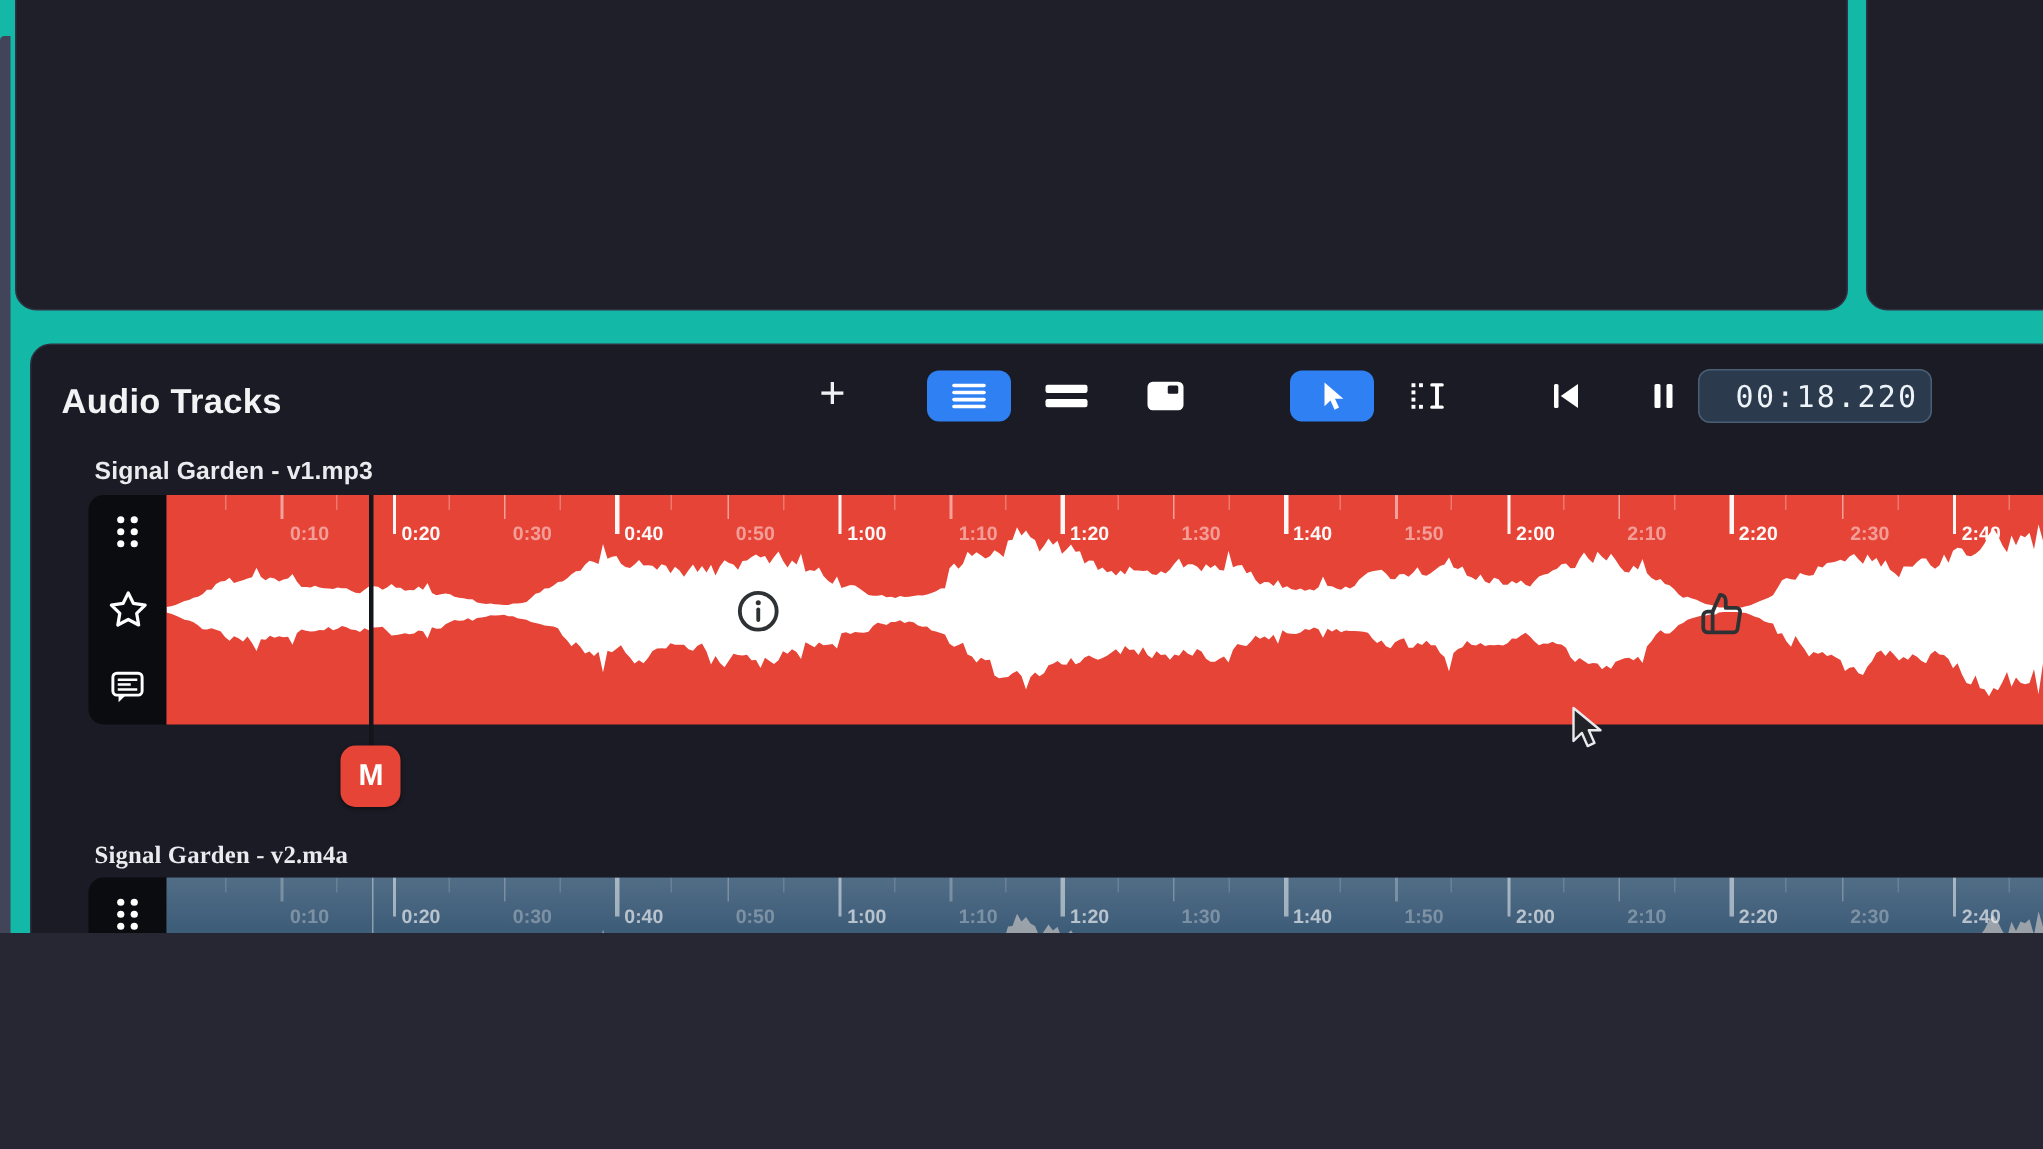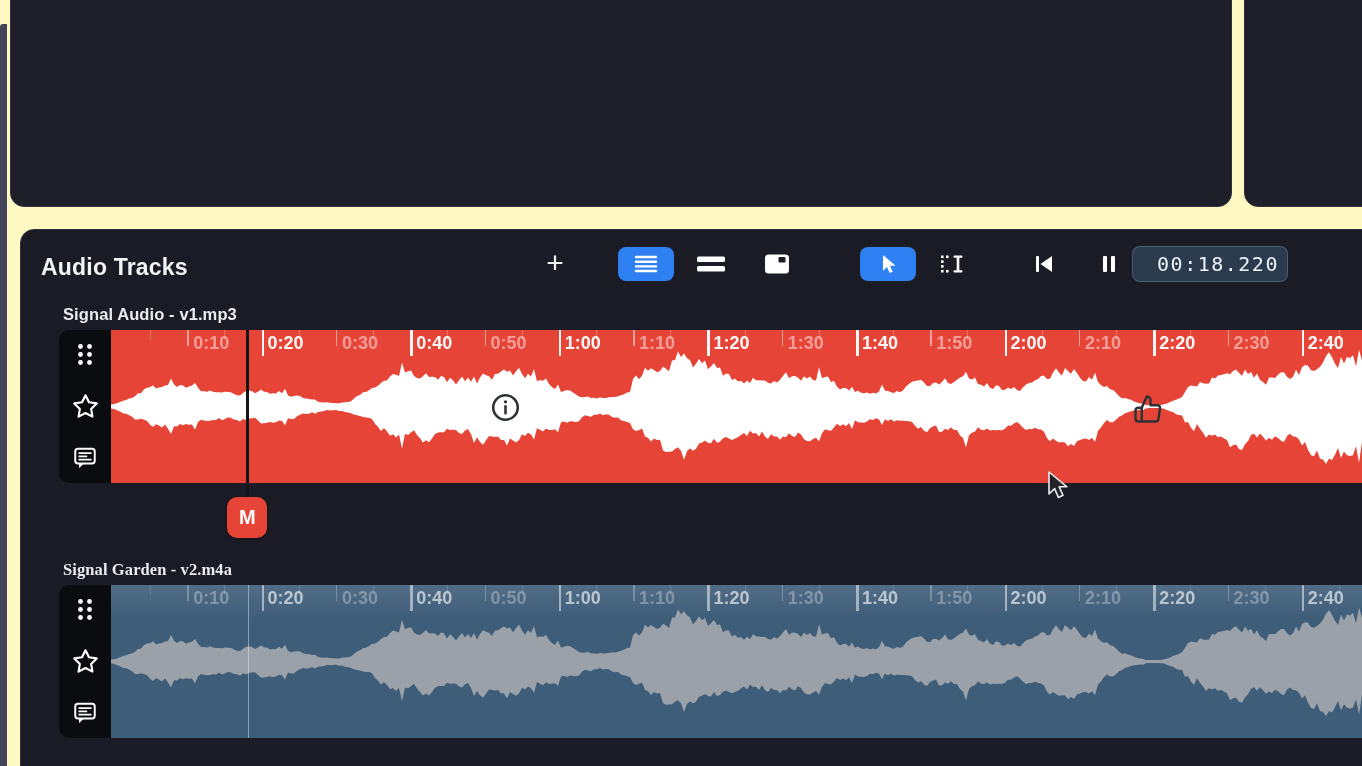--- a/index.html
+++ b/index.html
@@ -1,17 +1,17 @@
 <!DOCTYPE html>
 <html><head>
 <meta charset="utf-8">
 <style>
   html,body{margin:0;padding:0;background:#262733;}
   *{box-sizing:border-box;font-family:"Liberation Sans",sans-serif;}
-  #app{position:relative;width:1362px;height:766px;overflow:hidden;background:#fef9c3;}
+  #app{position:relative;width:1362px;height:622px;overflow:hidden;background:#14b8a6;}
   .edge-strip{position:absolute;left:0;top:24px;width:7px;height:742px;background:#42445a;border-radius:3px 0 0 0;}
   .panel-top{position:absolute;top:-24px;background:#1e1f29;border:1.5px solid #303243;border-radius:14px;}
   .panel-top.left{left:10px;width:1222px;height:231px;}
   .panel-top.right{left:1244px;width:140px;height:231px;}
   .main-panel{position:absolute;left:20px;top:229px;width:1360px;height:560px;background:#1a1b24;border:1.5px solid #2e3040;border-radius:14px;}
   .page-title{position:absolute;left:20px;top:24px;font-size:23px;font-weight:700;color:#f2f3f5;letter-spacing:.2px;}
   
   .toolbar{position:absolute;left:0;top:17px;width:1340px;height:38px;}
   .tbtn{position:absolute;top:0;width:56px;height:34px;border:none;background:transparent;border-radius:8px;display:flex;align-items:center;justify-content:center;cursor:pointer;padding:0;}
   .tbtn svg{display:block;}
@@ -23,21 +23,21 @@
   .track-label{position:absolute;left:42px;font-size:16.5px;font-weight:700;color:#e9ebef;letter-spacing:.1px;}
   .rail{position:absolute;left:38px;width:52px;height:153px;background:#0b0c10;border-radius:10px 0 0 10px;display:flex;flex-direction:column;align-items:center;justify-content:space-between;padding:12px 0;}
   .rail button{background:transparent;border:none;padding:0;cursor:pointer;line-height:0;}
   .wave-region{position:absolute;left:90px;width:1272px;height:153px;overflow:hidden;}
   .wave-region svg.wave{position:absolute;left:0;top:0;}
   .ruler{position:absolute;left:0;top:0;width:100%;height:32px;}
   .tick{position:absolute;top:0;background:#fff;}
   .tick.minor{width:1px;height:10px;opacity:.28;}
   .tick.dim{width:1.5px;height:16px;opacity:.5;}
   .tick.strong{width:2.5px;height:26px;opacity:.95;}
-  .tick-label{position:absolute;top:3px;font-size:18px;font-weight:600;color:#fff;white-space:nowrap;}
+  .tick-label{position:absolute;top:18px;font-size:13px;font-weight:600;color:#fff;white-space:nowrap;}
   .tick-label.lbl-dim{opacity:.48;}
   .tick-label.lbl-strong{opacity:.97;}
   .t2 .tick.minor{opacity:.15;}
   .t2 .tick.dim{opacity:.26;}
   .t2 .tick.strong{opacity:.5;}
   .t2 .tick-label.lbl-dim{opacity:.3;}
   .t2 .tick-label.lbl-strong{opacity:.62;}
   .t2-shade{position:absolute;left:0;top:0;width:100%;height:100%;background:linear-gradient(rgba(255,255,255,.10),rgba(255,255,255,0) 34px);}
   .overlay-ic{position:absolute;line-height:0;background:transparent;border:none;padding:0;cursor:pointer;}
   .playhead1{position:absolute;width:2.5px;background:#14151a;}
@@ -115,21 +115,21 @@
       <button class="tbtn" style="left:1060px;">
         <svg width="22" height="22" viewBox="0 0 22 22">
           <rect x="5" y="3" width="4" height="16" rx="1" fill="#fff"></rect>
           <rect x="13" y="3" width="4" height="16" rx="1" fill="#fff"></rect>
         </svg>
       </button>
 
       <div class="timecode" style="background: rgb(43, 59, 77); padding-left: 16px;">00:18.220</div>
     </div>
 
-    <div class="track-label" style="top:75px;">Signal Audio - v1.mp3</div>
+    <div class="track-label" style="top:75px;">Signal Garden - v1.mp3</div>
     <div class="rail" style="top:100px;">
       <button>
         <svg width="24" height="25" viewBox="0 0 24 25">
           <g fill="#fff">
               <circle cx="7.5" cy="4.5" r="2.4"></circle>
               <circle cx="16.5" cy="4.5" r="2.4"></circle>
           <circle cx="7.5" cy="12.5" r="2.4"></circle>
               <circle cx="16.5" cy="12.5" r="2.4"></circle>
           <circle cx="7.5" cy="20.5" r="2.4"></circle>
               <circle cx="16.5" cy="20.5" r="2.4"></circle>

